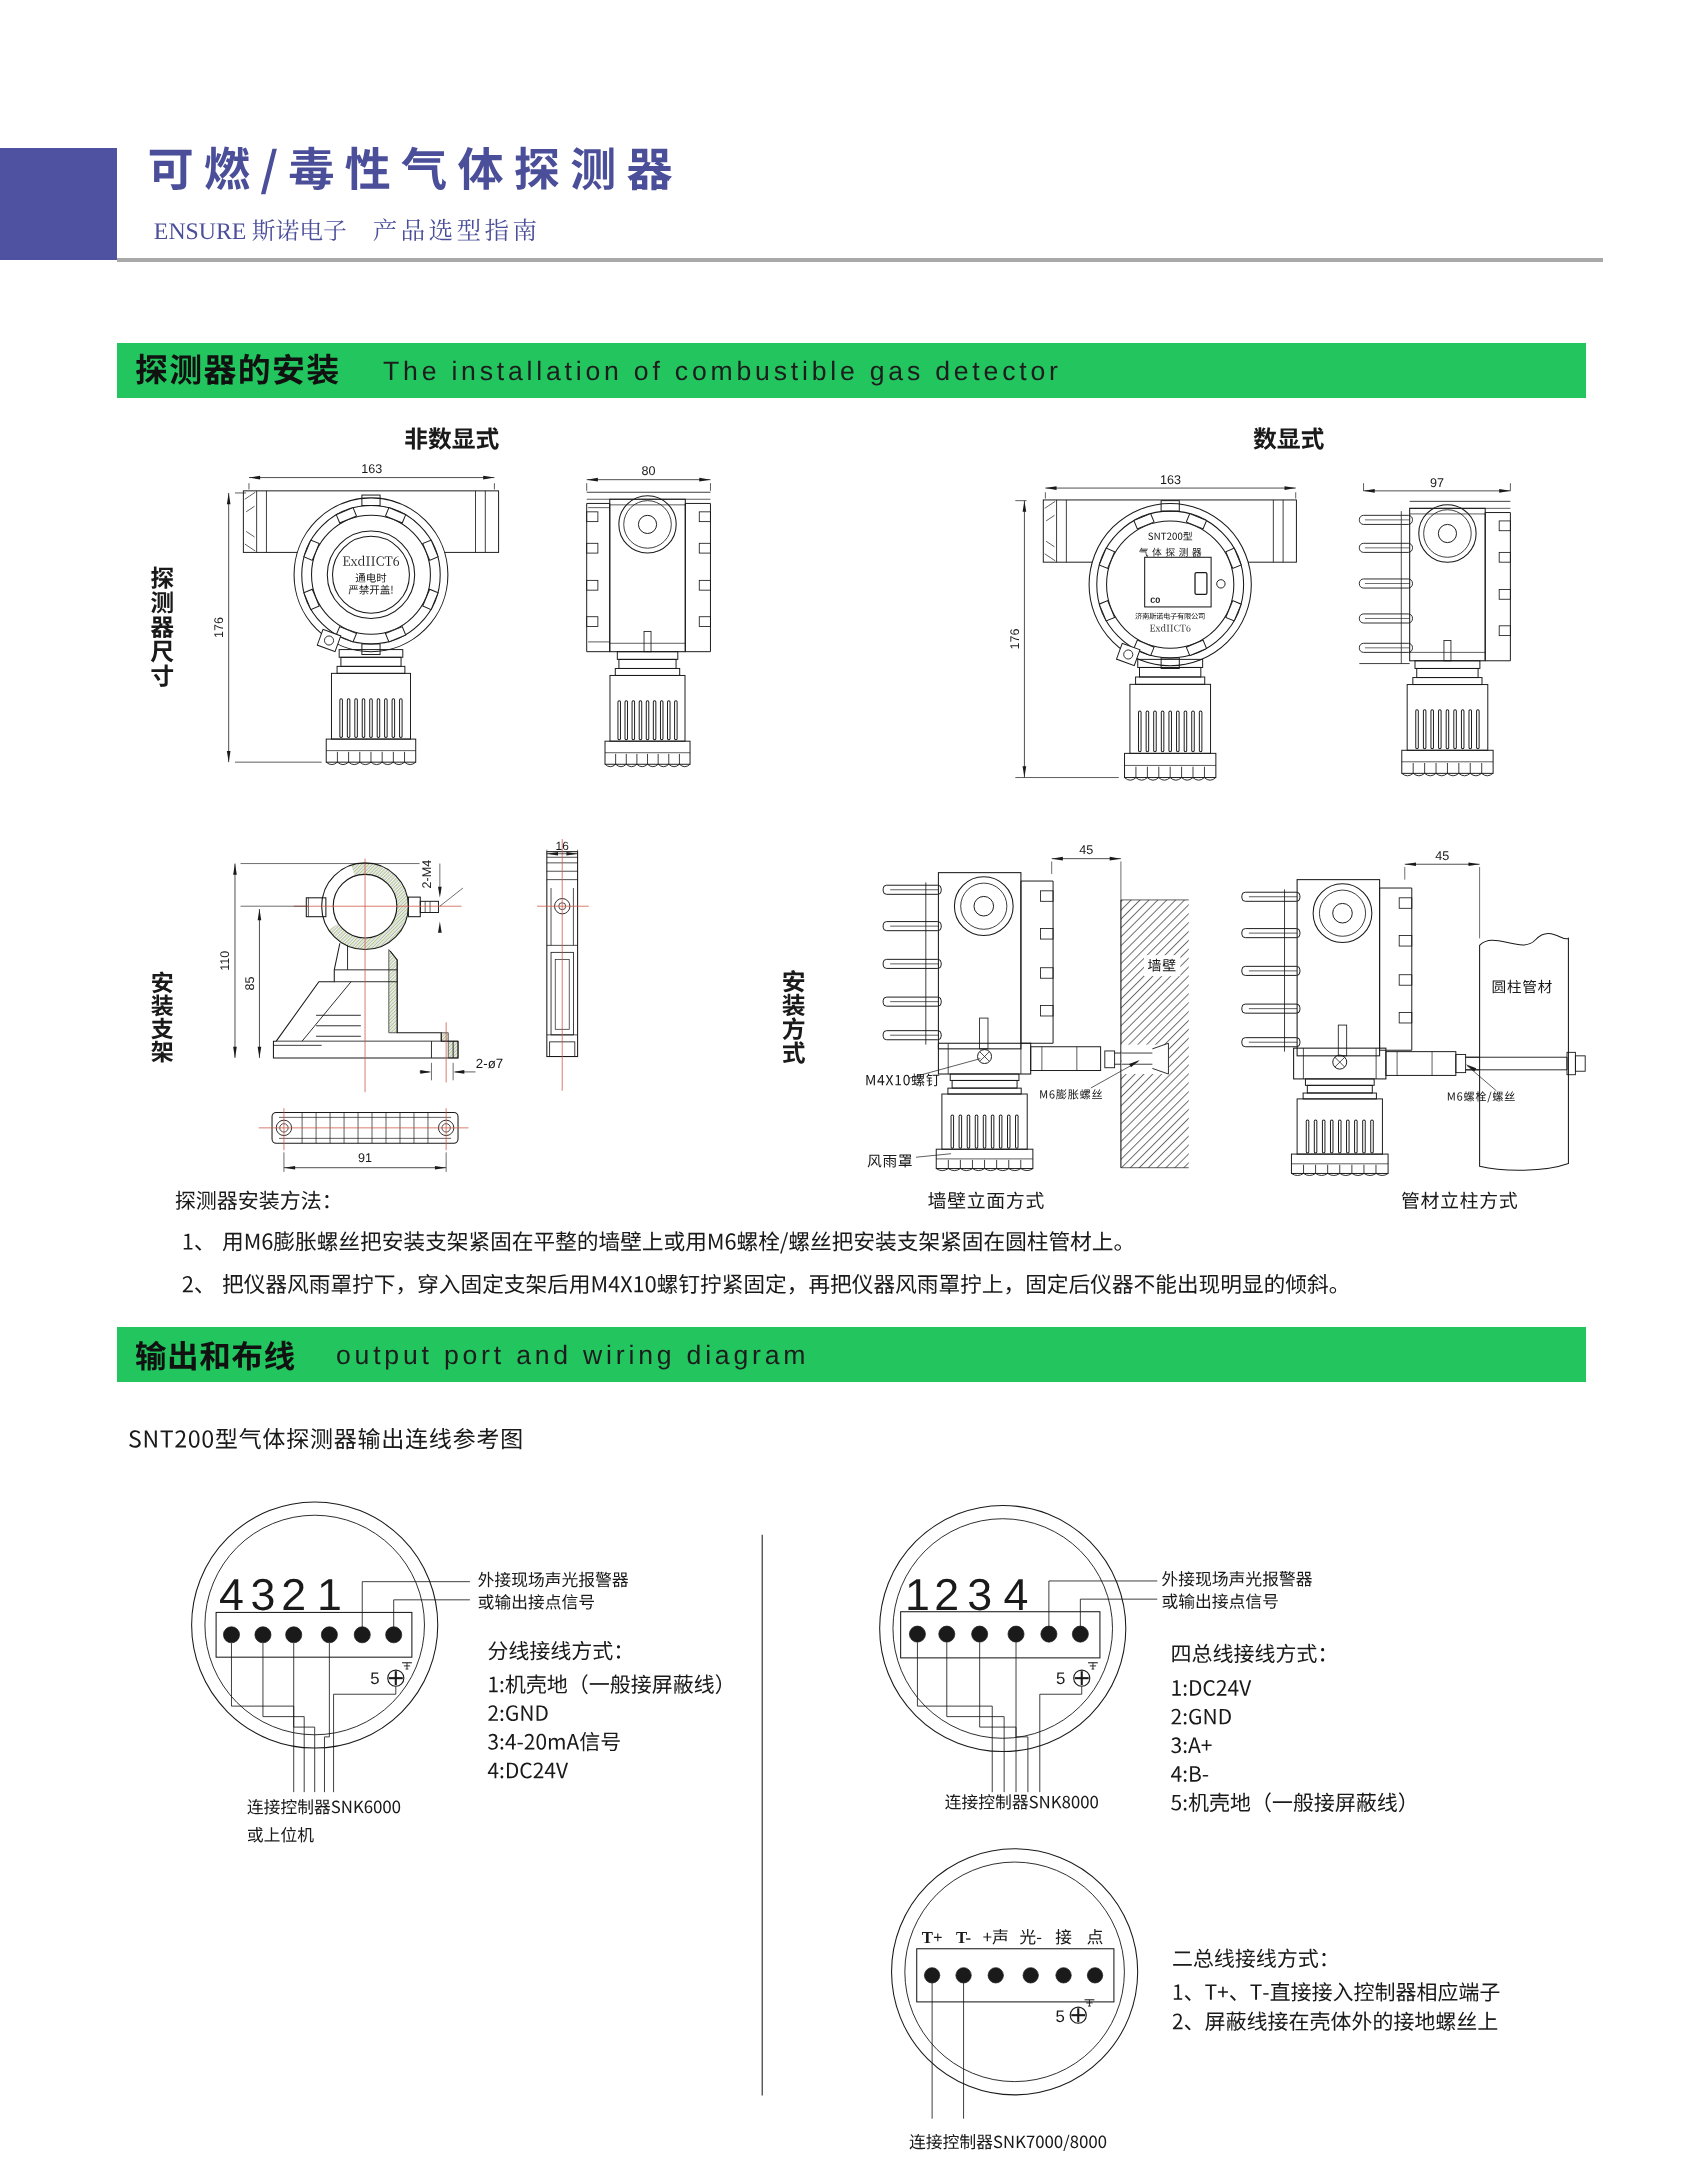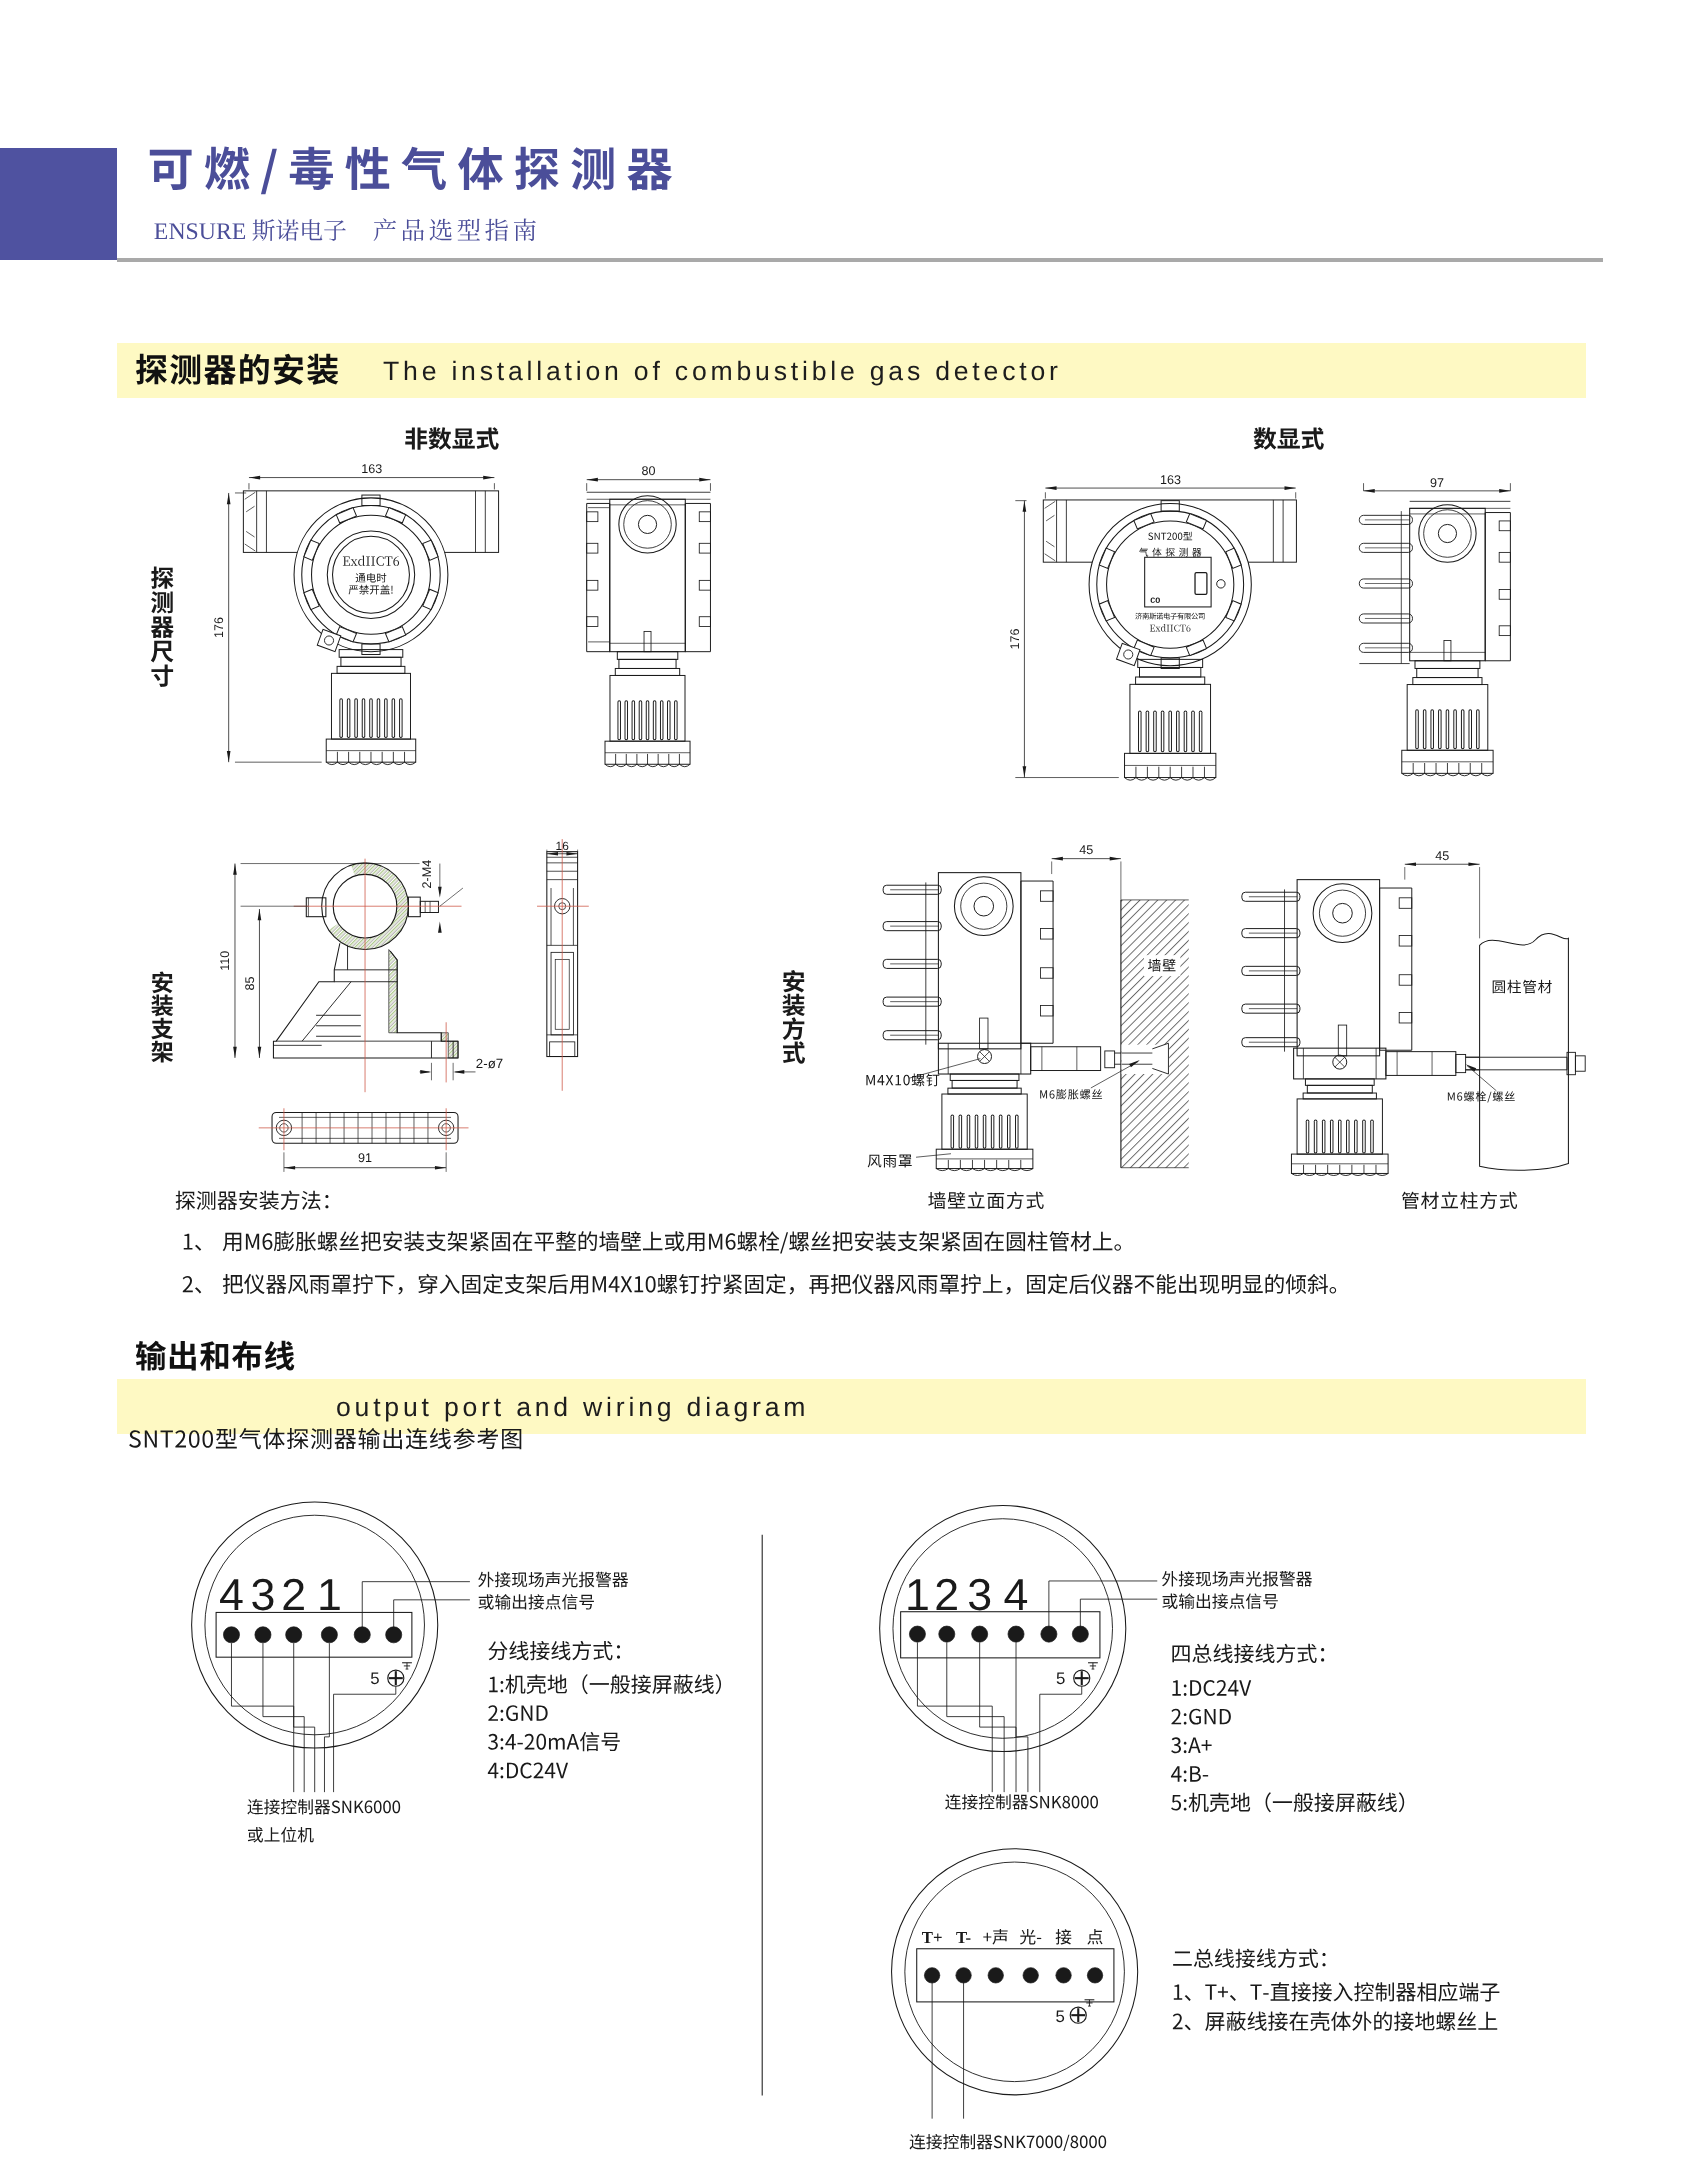--- a/index.html
+++ b/index.html
@@ -1,26 +1,26 @@
 <!DOCTYPE html>
 <html style="font-size:11.2px"><head><meta charset="utf-8"><style>
 *{margin:0;padding:0;box-sizing:border-box;-webkit-font-smoothing:antialiased;text-rendering:geometricPrecision}
 html,body{width:1702px;height:2183px;background:#fff;font-family:"Liberation Sans",sans-serif;position:relative;overflow:hidden}
 .sq{position:absolute;left:0;top:148px;width:117px;height:112px;background:#4f52a0}
 .rule{position:absolute;left:117px;top:258px;width:1486px;height:3.5px;background:#a9a9a9}
-.bar{position:absolute;left:117px;width:1469px;height:55px;background:#fef9c3}
+.bar{position:absolute;left:117px;width:1469px;height:55px;background:#22c55e}
 .bar .en{position:absolute;top:12.6px;font-size:26.6px;letter-spacing:3.8px;color:#1d1d1d;font-family:"Liberation Sans",sans-serif}
 </style></head>
 <body>
 <div class="sq"></div>
 <div class="rule"></div>
 <div class="bar" style="top:343px">
     <span class="en" style="left:266px">The installation of combustible gas detector</span>
   </div>
-<div class="bar" style="top:1379px">
+<div class="bar" style="top:1327px">
     <span class="en" style="left:219px">output port and wiring diagram</span>
   </div>
 <svg xmlns="http://www.w3.org/2000/svg" width="1702" height="2183" viewBox="0 0 2434 3122" style="position:absolute;left:0;top:0">
     <defs>
       <path id="f0045" d="M548 548H591L584 728H53V698L156 690C157 591 157 491 157 391V337C157 236 157 137 156 39L53 30V0H602L608 183H566L537 34H247C246 133 246 235 246 353H423L436 250H471V491H436L423 386H246C246 495 246 596 247 693H520Z"></path>
       <path id="f0078" d="M351 487 429 478 367 390 304 300 178 479 255 487V516H18V487L86 480L244 249L83 36L11 28V0H207V28L129 37L195 132L261 224L390 35L308 28V0H554V28L486 35L321 275L474 479L541 487V516H351Z"></path>
       <path id="f0064" d="M432 -10 603 0V28L509 34V644L512 796L498 805L339 775V748L430 743V455C384 509 334 531 281 531C151 531 48 424 48 252C48 93 140 -15 267 -15C330 -15 386 11 429 65ZM428 97C386 51 347 33 296 33C205 33 136 102 136 254C136 418 212 485 303 485C348 485 385 467 428 424Z"></path>
       <path id="f0049" d="M53 698 156 690C158 591 158 491 158 391V337C158 236 158 137 156 39L53 30V0H352V30L248 39C246 137 246 237 246 337V391C246 492 246 592 248 690L352 698V728H53Z"></path>
       <path id="f0043" d="M422 -16C503 -16 571 0 638 40L640 199H595L565 49C523 27 479 18 431 18C270 18 151 140 151 364C151 585 270 709 435 709C481 709 519 701 557 681L587 529H632L629 689C565 727 504 745 422 745C213 745 56 597 56 362C56 127 207 -16 422 -16Z"></path>
       <path id="f0054" d="M22 538H65L94 693H284C286 593 286 492 286 391V337C286 236 286 137 284 39L170 30V0H490V30L375 39C374 138 374 237 374 337V391C374 493 374 594 375 693H566L595 538H638L629 728H30Z"></path>

